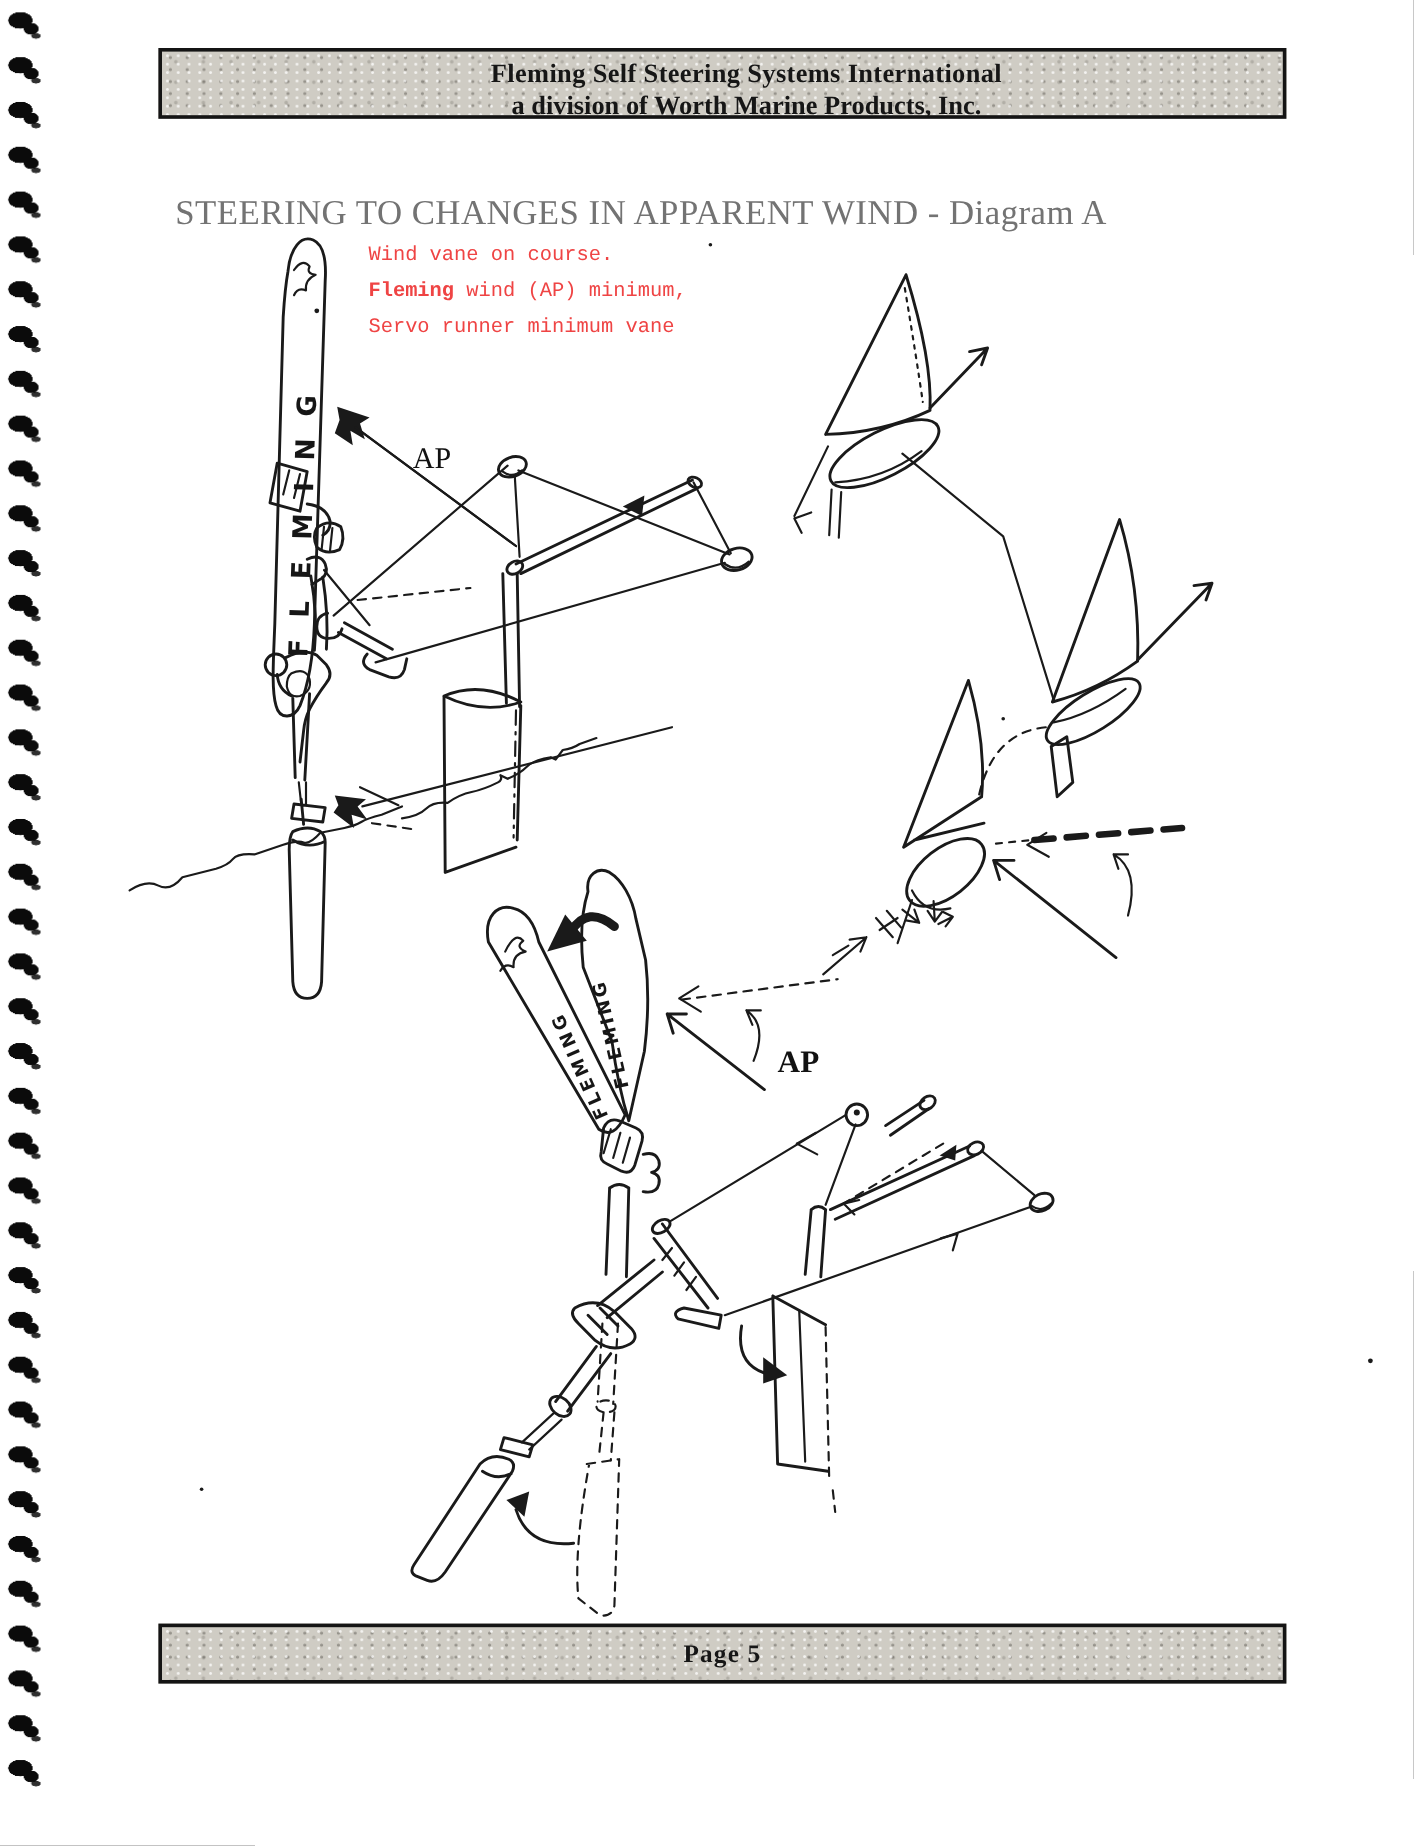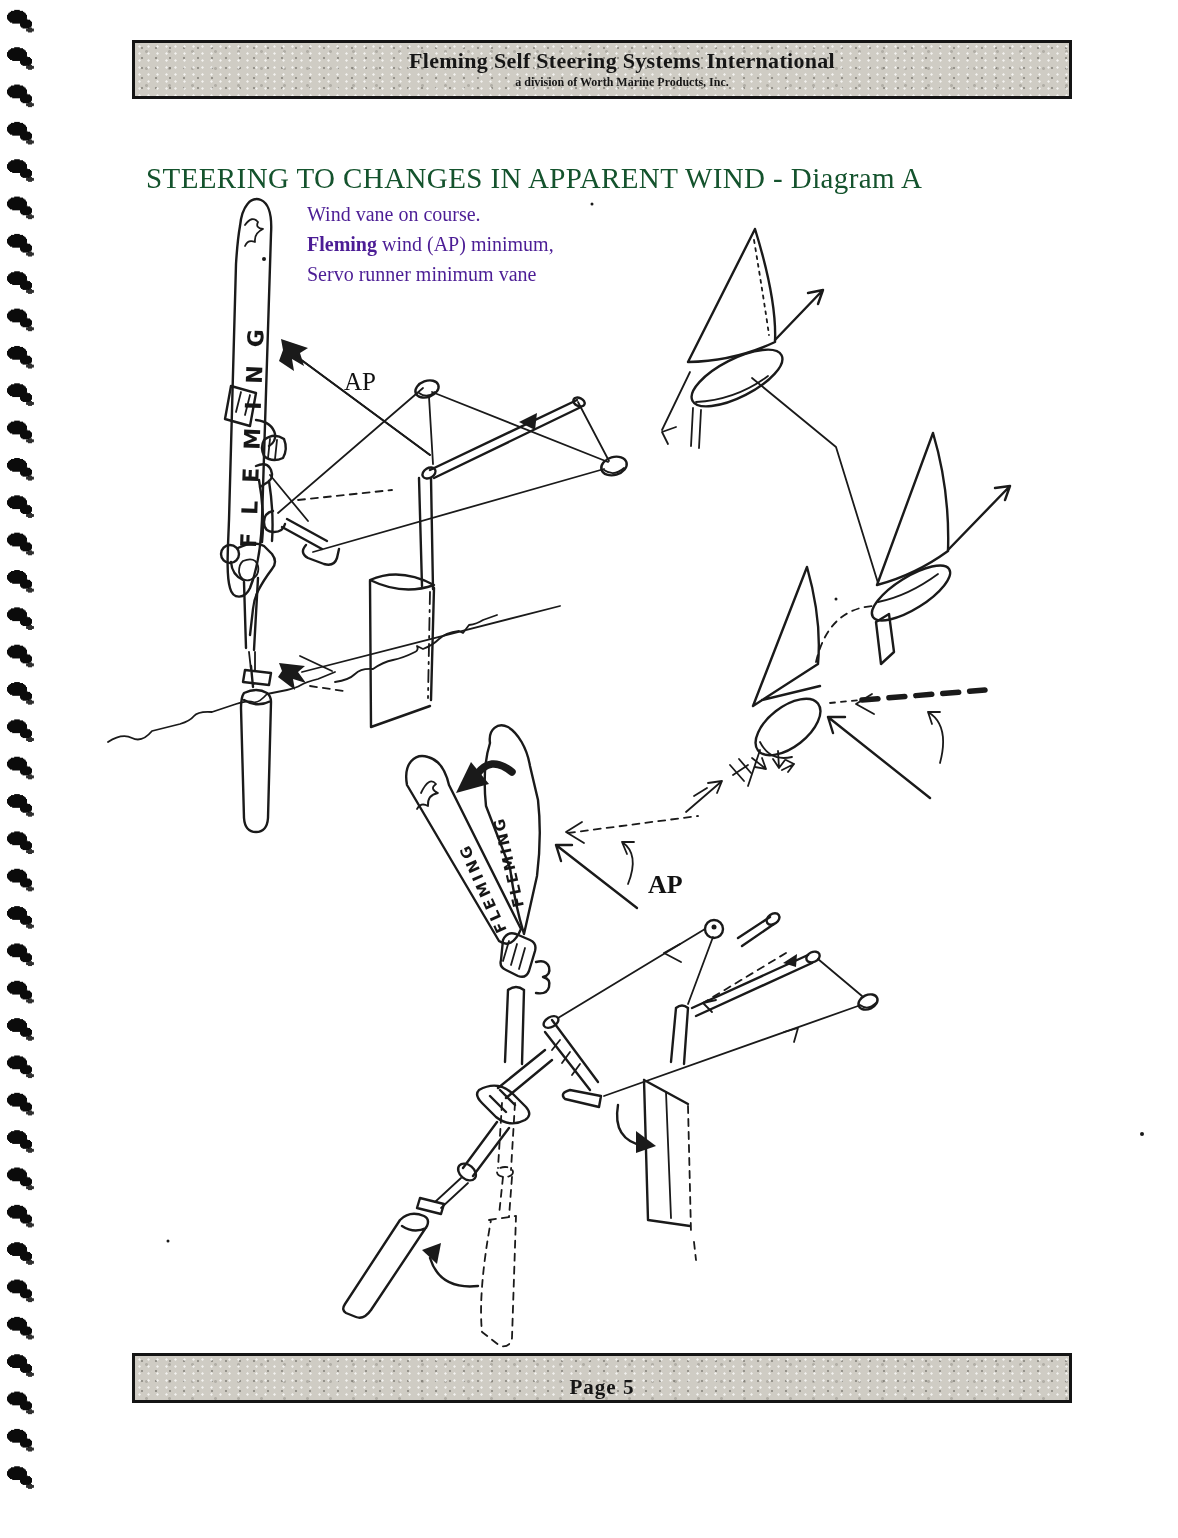--- a/index.html
+++ b/index.html
@@ -23,31 +23,31 @@
     background-color:#cfccc4;
     background-image:
       radial-gradient(circle,rgba(255,255,255,.75) .8px,rgba(0,0,0,0) 1.5px),
       radial-gradient(circle,rgba(93,90,83,.5) .9px,rgba(0,0,0,0) 1.6px),
       radial-gradient(circle,rgba(121,118,110,.35) 1px,rgba(0,0,0,0) 1.9px);
     background-size:9px 7px,14px 10px,23px 17px;
     text-align:center;
   }
   .header-banner{top:40px;height:59px;padding-left:40px;}
   .header-line1{font-size:22px;font-weight:600;letter-spacing:.3px;margin-top:5px;}
-  .header-line2{font-size:12px;font-weight:600;margin-top:1px;}
+  .header-line2{font-size:22px;font-weight:600;margin-top:1px;}
   .footer-banner{
-    top:1353px;height:50px;display:flex;align-items:flex-end;justify-content:center;
+    top:1353px;height:50px;display:flex;align-items:center;justify-content:center;
     font-size:21px;font-weight:700;letter-spacing:1px;
   }
   .doc-title{
     position:absolute;left:146px;top:162px;width:900px;
-    font-size:29px;letter-spacing:.4px;color:#14532d;white-space:nowrap;
+    font-size:29px;letter-spacing:.4px;color:#737373;white-space:nowrap;
   }
   .caption{
-    position:absolute;left:307px;top:199px;font-size:20px;line-height:30px;color:#4c1d95;
+    position:absolute;left:307px;top:199px;font-size:17px;line-height:30px;color:#ef4444;font-family:Liberation Mono, monospace;
   }
   .caption b{font-weight:700;}
   svg.sketch{position:absolute;left:0;top:0;}
   .ink{stroke:#1a1a1a;fill:none;stroke-width:2.4;stroke-linecap:round;stroke-linejoin:round;}
   .thin{stroke-width:1.8;}
   .thick{stroke-width:7.5;}
   .fillink{fill:#1a1a1a;stroke:none;}
   .d6{stroke-dasharray:7 6;}
   .d5{stroke-dasharray:5 6;}
   .d3{stroke-dasharray:3 5;}

